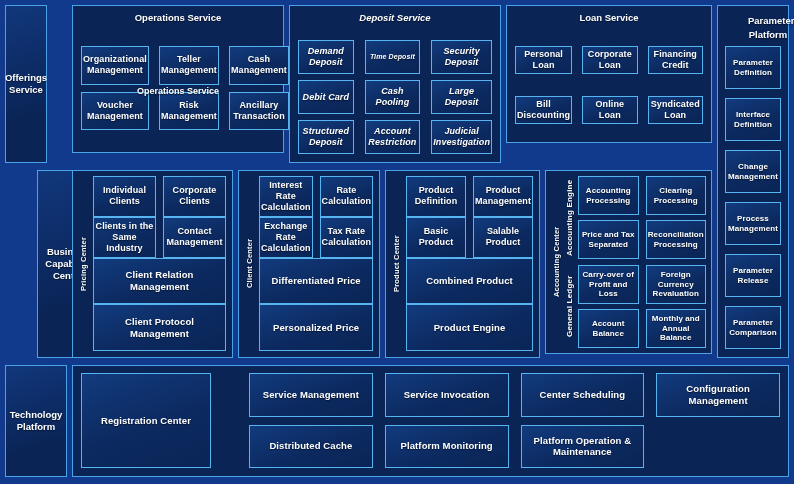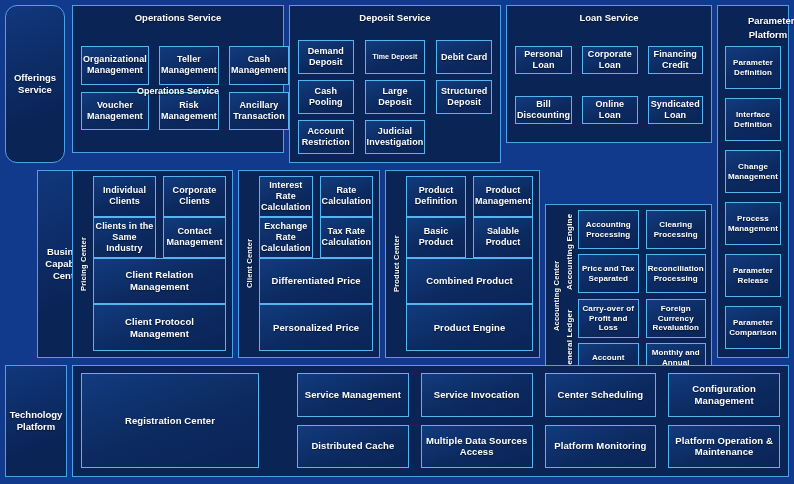--- a/index.html
+++ b/index.html
@@ -59,32 +59,32 @@
     writing-mode: vertical-rl; transform: rotate(180deg);
     display: flex; align-items: center; justify-content: center;
     text-shadow: 0 1px 1px rgba(0,0,0,.6);
     letter-spacing: .2px; white-space: nowrap;
   }
 
   
   .abs { position: absolute; }
 
   
-  #row1-rail   { left:5px;  top:5px;   width:60px;  height:158px;border-radius:12px; }
+  #row1-rail   { left:5px;  top:5px;   width:42px;  height:158px; }
   #ops-panel   { left:72px; top:5px;   width:212px; height:148px;text-decoration:underline; }
-  #dep-panel   { left:289px;top:5px;   width:212px; height:158px; }
+  #dep-panel   { left:289px;top:5px;   width:212px; height:158px;font-style:italic; }
   #loan-panel  { left:506px;top:5px;   width:206px; height:138px; }
   
   #param-panel { left:717px;top:5px;   width:72px;  height:353px; }
   
   #row2-rail   { left:5px;  top:170px; width:62px;  height:188px;margin-left:32px; }
   #pricing-pan { left:72px; top:170px; width:161px; height:188px; }
   #client-pan  { left:238px;top:170px; width:142px; height:188px; }
   #product-pan { left:385px;top:170px; width:155px; height:188px; }
-  #acct-pan    { left:545px;top:170px; width:167px; height:184px;margin-top:34px; }
+  #acct-pan    { left:545px;top:170px; width:167px; height:184px; }
   
   #row3-rail   { left:5px;  top:365px; width:62px;  height:112px; }
   #tech-panel  { left:72px; top:365px; width:717px; height:112px; }
 
   .panel-inner { position: relative; width: 100%; height: 100%; }
 
   
   .r1-title { position:absolute; top:6px; left:0; right:0; }
   .r1-grid {
     position:absolute; left:8px; right:8px; top:40px; bottom:22px;
@@ -116,21 +116,21 @@
   .acct-body { position:absolute; inset:5px 5px 5px 5px; display:flex; gap:2px; }
   .acct-groups { flex:1; display:flex; flex-direction:column; gap:6px; }
   .acct-group { flex:1; display:flex; gap:3px; }
   .acct-grid {
     flex:1; display:grid; grid-template-columns:1fr 1fr; grid-auto-rows:1fr; gap:5px 7px;
   }
   .acct-grid .tile { font-size:8px; }
 
   
   .r3-body { position:absolute; inset:7px 8px 8px 8px; display:flex; gap:10px; }
-  .reg-box { width:178px; }
+  .reg-box { width:130px; }
   .r3-grid {
     flex:1; display:grid; grid-template-columns:repeat(3,1fr);
     grid-template-rows:1fr 1fr; gap:8px 12px;padding-left:28px;
   }
 </style>
 </head>
 <body>
 
 <div id="app">
 
@@ -152,20 +152,21 @@
       <div class="dup-label">Operations Service</div>
     </div>
   </div>
 
   <div class="abs navy" id="dep-panel">
     <div class="panel-inner">
       <div class="sect-title r1-title">Deposit Service</div>
       <div class="r1-grid" style="top:34px;bottom:8px;gap:6px 11px;">
         <div class="tile">Demand Deposit</div>
         <div class="tile small">Time Deposit</div>
+        <div class="tile">Security Deposit</div>
         <div class="tile">Debit Card</div>
         <div class="tile">Cash Pooling</div>
         <div class="tile">Large Deposit</div>
         <div class="tile">Structured Deposit</div>
         <div class="tile">Account Restriction</div>
         <div class="tile">Judicial Investigation</div>
       </div>
     </div>
   </div>
 
@@ -288,20 +289,19 @@
   <div class="abs navy" id="tech-panel">
     <div class="r3-body">
       <div class="tile reg-box wide">Registration Center</div>
       <div class="r3-grid" style="grid-template-columns: repeat(4, 1fr);">
 
       <div class="tile wide">Service Management</div>
           <div class="tile wide">Service Invocation</div>
           <div class="tile wide">Center Scheduling</div>
           <div class="tile wide">Configuration Management</div>
           <div class="tile wide">Distributed Cache</div>
-          <div class="tile wide">Multiple Data Sources Access</div>
           <div class="tile wide">Platform Monitoring</div>
           <div class="tile wide">Platform Operation &amp; Maintenance</div>
         </div>
     </div>
   </div>
 
 </div>
 
 </body></html>

